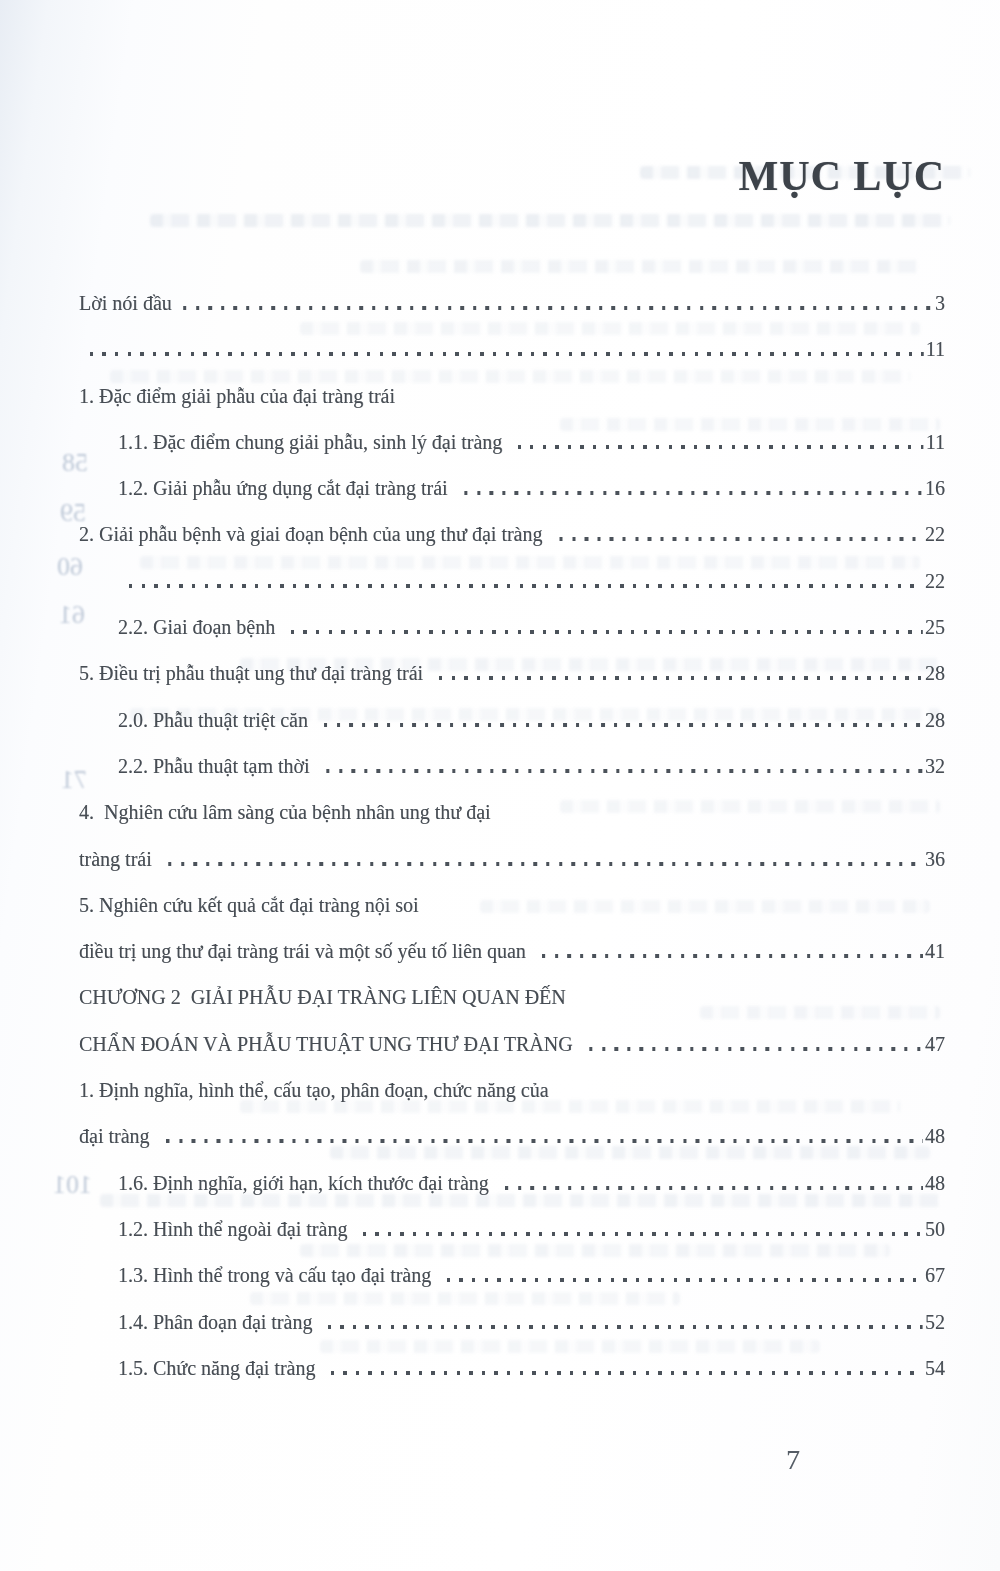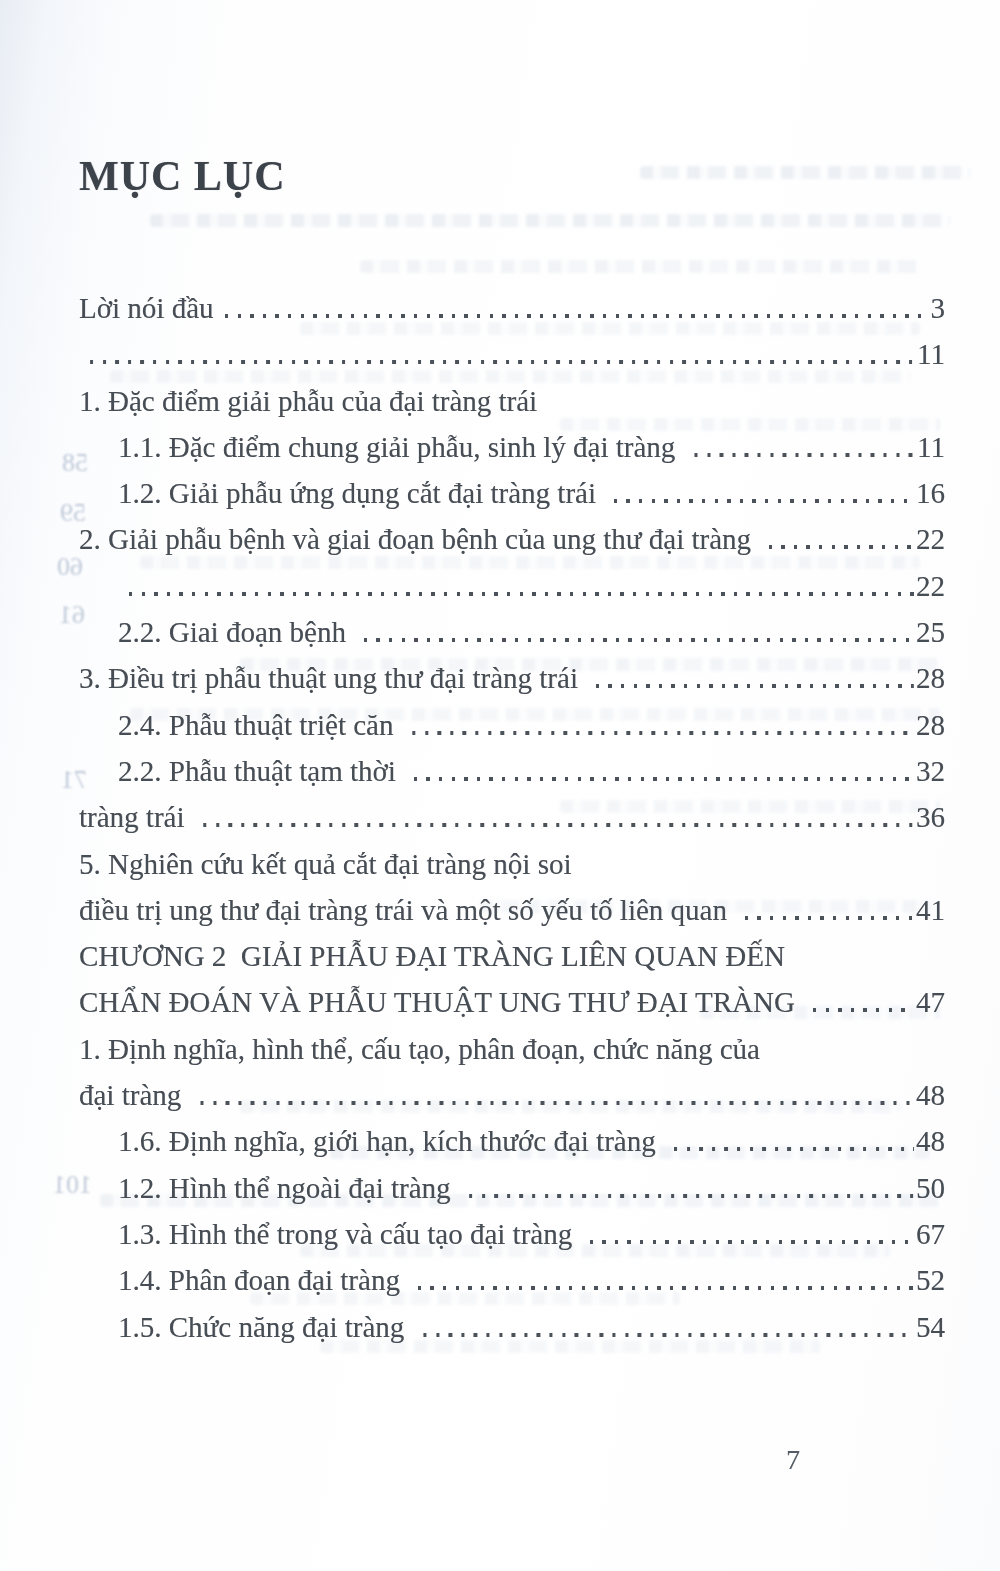--- a/index.html
+++ b/index.html
@@ -18,33 +18,33 @@
 
   .content {
     position: absolute;
     left: 79px;
     right: 55px;
     top: 152px;
   }
 
   .title {
     margin: 0 0 92px 0;
-    text-align: left;
+    text-align: right;
     font-size: 42px;
     font-weight: bold;
     letter-spacing: 1px;
     color: #3d434a;
     text-shadow: 0.4px 0.4px 0.8px rgba(61,67,74,0.45);
   }
 
   .toc-row {
     display: flex;
     align-items: baseline;
     height: 46.3px;
-    font-size: 29px;
+    font-size: 20px;
     white-space: pre;
     text-shadow: 0.3px 0.3px 0.6px rgba(71,77,84,0.4);
   }
   .toc-row.indent { padding-left: 39px; }
 
   .entry-text { flex: 0 0 auto; }
 
   .leader {
     flex: 1 1 auto;
     align-self: baseline;
@@ -116,23 +116,24 @@
     <h1 class="title">MỤC LỤC</h1>
     <div id="toc-list">
         <div class="toc-row"><span class="entry-text">Lời nói đầu</span><span class="leader"></span><span class="entry-page">3</span></div>
         <div class="toc-row"><span class="leader"></span><span class="entry-page">11</span></div>
         <div class="toc-row"><span class="entry-text">1. Đặc điểm giải phẫu của đại tràng trái</span></div>
         <div class="toc-row indent"><span class="entry-text">1.1. Đặc điểm chung giải phẫu, sinh lý đại tràng </span><span class="leader"></span><span class="entry-page">11</span></div>
         <div class="toc-row indent"><span class="entry-text">1.2. Giải phẫu ứng dụng cắt đại tràng trái </span><span class="leader"></span><span class="entry-page">16</span></div>
         <div class="toc-row"><span class="entry-text">2. Giải phẫu bệnh và giai đoạn bệnh của ung thư đại tràng </span><span class="leader"></span><span class="entry-page">22</span></div>
         <div class="toc-row indent"><span class="leader"></span><span class="entry-page">22</span></div>
         <div class="toc-row indent"><span class="entry-text">2.2. Giai đoạn bệnh </span><span class="leader"></span><span class="entry-page">25</span></div>
-        <div class="toc-row"><span class="entry-text">3. Điều trị phẫu thuật ung thư đại tràng trái </span><span class="leader"></span><span class="entry-page">28</span></div>
-        <div class="toc-row indent"><span class="entry-text">2.4. Phẫu thuật triệt căn </span><span class="leader"></span><span class="entry-page">28</span></div>
+        <div class="toc-row"><span class="entry-text">5. Điều trị phẫu thuật ung thư đại tràng trái </span><span class="leader"></span><span class="entry-page">28</span></div>
+        <div class="toc-row indent"><span class="entry-text">2.0. Phẫu thuật triệt căn </span><span class="leader"></span><span class="entry-page">28</span></div>
         <div class="toc-row indent"><span class="entry-text">2.2. Phẫu thuật tạm thời </span><span class="leader"></span><span class="entry-page">32</span></div>
+        <div class="toc-row"><span class="entry-text">4.  Nghiên cứu lâm sàng của bệnh nhân ung thư đại</span></div>
         <div class="toc-row"><span class="entry-text">tràng trái </span><span class="leader"></span><span class="entry-page">36</span></div>
         <div class="toc-row"><span class="entry-text">5. Nghiên cứu kết quả cắt đại tràng nội soi</span></div>
         <div class="toc-row"><span class="entry-text">điều trị ung thư đại tràng trái và một số yếu tố liên quan </span><span class="leader"></span><span class="entry-page">41</span></div>
         <div class="toc-row"><span class="entry-text">CHƯƠNG 2  GIẢI PHẪU ĐẠI TRÀNG LIÊN QUAN ĐẾN</span></div>
         <div class="toc-row"><span class="entry-text">CHẨN ĐOÁN VÀ PHẪU THUẬT UNG THƯ ĐẠI TRÀNG </span><span class="leader"></span><span class="entry-page">47</span></div>
         <div class="toc-row"><span class="entry-text">1. Định nghĩa, hình thể, cấu tạo, phân đoạn, chức năng của</span></div>
         <div class="toc-row"><span class="entry-text">đại tràng </span><span class="leader"></span><span class="entry-page">48</span></div>
         <div class="toc-row indent"><span class="entry-text">1.6. Định nghĩa, giới hạn, kích thước đại tràng </span><span class="leader"></span><span class="entry-page">48</span></div>
         <div class="toc-row indent"><span class="entry-text">1.2. Hình thể ngoài đại tràng </span><span class="leader"></span><span class="entry-page">50</span></div>
         <div class="toc-row indent"><span class="entry-text">1.3. Hình thể trong và cấu tạo đại tràng </span><span class="leader"></span><span class="entry-page">67</span></div>

